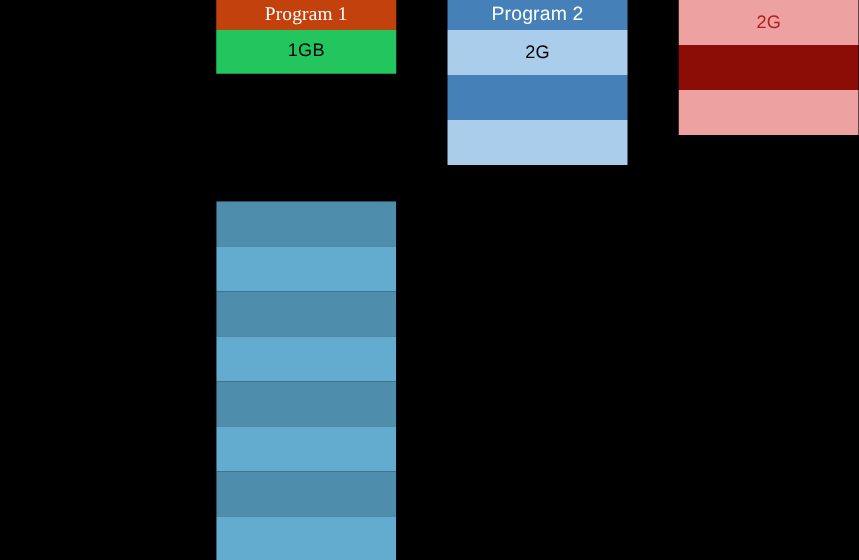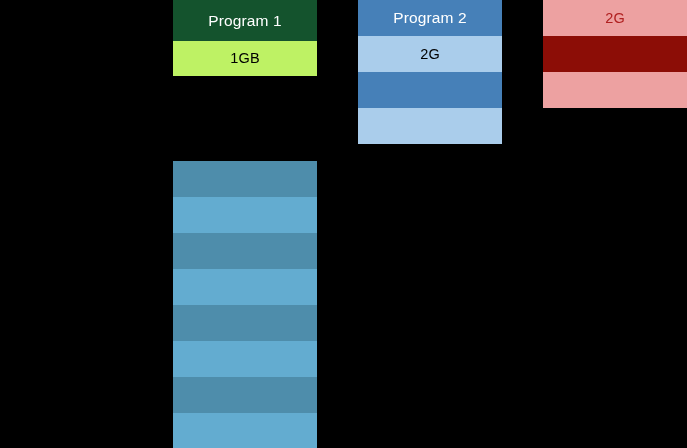--- a/index.html
+++ b/index.html
@@ -65,29 +65,29 @@
   .memory-stripe {
     width: 100%;
     box-sizing: border-box;
   }
 </style>
 </head>
 <body>
 
 <div id="canvas" style="width: 687px; height: 448px; background: rgb(0, 0, 0);">
     <div class="program-column" style="left: 173px; top: 0px; width: 144px;">
-      <div class="band header" style="height: 41px; background: #14532d;">
+      <div class="band header" style="height: 24px; background: #c2410c; font-family: Liberation Serif, serif;">
         <span class="band-label" style="color: rgb(255, 255, 255);">Program 1</span>
       </div>
-      <div class="band value" style="height: 35px; background: #bef264;">
+      <div class="band value" style="height: 35px; background: #22c55e;">
         <span class="band-label" style="color: rgb(0, 0, 0);">1GB</span>
       </div>
     </div>
     <div class="program-column" style="left: 358px; top: 0px; width: 144px;">
-      <div class="band header" style="height: 36px; background: rgb(70, 128, 184);">
+      <div class="band header" style="height: 24px; background: rgb(70, 128, 184);">
         <span class="band-label" style="color: rgb(255, 255, 255);">Program 2</span>
       </div>
       <div class="band value" style="height: 36px; background: rgb(170, 205, 235);">
         <span class="band-label" style="color: rgb(0, 0, 0);">2G</span>
       </div>
       <div class="band block" style="height: 36px; background: rgb(70, 128, 184);"></div>
       <div class="band block" style="height: 36px; background: rgb(170, 205, 235);"></div>
     </div>
     <div class="program-column" style="left: 543px; top: 0px; width: 144px;">
       <div class="band value" style="height: 36px; background: rgb(237, 161, 161);">

